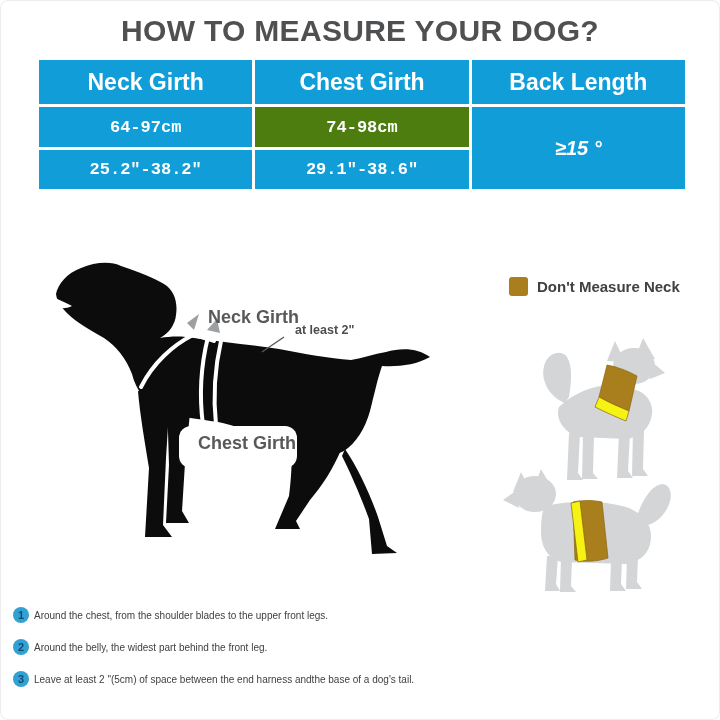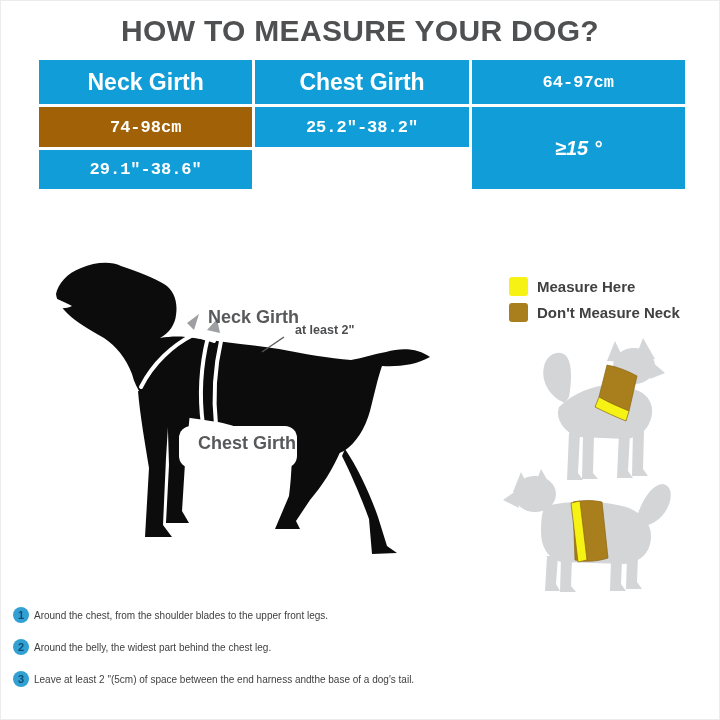--- a/index.html
+++ b/index.html
@@ -1,19 +1,19 @@
 <!DOCTYPE html>
 <html><head>
 <meta charset="utf-8">
 <style>
   html,body{margin:0;padding:0;background:#fff;}
   .canvas{
     position:relative;width:720px;height:720px;background:#ffffff;
     font-family:"Liberation Sans",sans-serif;overflow:hidden;
-    border:1px solid #ececec;border-radius:0;box-sizing:border-box;padding-left:20px;
+    border:1px solid #ececec;border-radius:8px;box-sizing:border-box;padding-left:20px;
   }
   .title{
     position:absolute;top:13px;left:0;width:100%;text-align:center;
     font-size:30px;font-weight:bold;color:#4f5052;letter-spacing:.3px;
   }
   
   .size-table{
     position:absolute;left:38px;top:59px;width:646px;
     display:grid;grid-template-columns:1fr 1fr 1fr;
     grid-template-rows:44px 40px 39px;gap:3px;
@@ -58,22 +58,23 @@
 </head>
 <body>
 
 <div class="canvas">
 
   <div class="title">HOW TO MEASURE YOUR DOG?</div>
 
   <div class="size-table">
     <div class="cell th" style="background-color: rgb(17, 157, 216);">Neck Girth</div>
     <div class="cell th" style="background-color: rgb(17, 157, 216);">Chest Girth</div>
+    <div class="cell th" style="background-color: rgb(17, 157, 216);">Back Length</div>
     <div class="cell val" style="background-color: rgb(17, 157, 216);">64-97cm</div>
-    <div class="cell val" style="background-color: #a16207;">74-98cm</div>
+    <div class="cell val" style="background-color: #4d7c0f;">74-98cm</div>
     <div class="cell back" style="background-color: rgb(17, 157, 216);">≥15 °</div>
     <div class="cell val" style="background-color: rgb(17, 157, 216);">25.2"-38.2"</div>
     <div class="cell val" style="background-color: rgb(17, 157, 216);">29.1"-38.6"</div>
   </div>
 
   <svg class="main-dog" viewBox="0 0 420 330">
     <path class="dog-fill" d="
       M 15 41
       C 17 31 26 20 40 15
       C 54 9 70 8 80 13
@@ -113,24 +114,20 @@
 
     <rect x="138" y="173" width="118" height="42" rx="12" fill="#ffffff"></rect>
   </svg>
 
   <div class="fig-label lbl-neck">Neck Girth</div>
   <div class="fig-label lbl-clearance">at least 2"</div>
   <div class="fig-label lbl-chest">Chest Girth</div>
 
   <div class="legend">
     <div class="legend-row">
-      <span class="swatch" style="background-color: rgb(246, 242, 19);"></span>
-      <span class="legend-label">Measure Here</span>
-    </div>
-    <div class="legend-row">
       <span class="swatch" style="background-color: rgb(169, 126, 28);"></span>
       <span class="legend-label">Don't Measure Neck</span>
     </div>
   </div>
 
   <svg class="dog-a" viewBox="0 0 180 150">
     <path class="gray-dog" d="M 34 70 C 18 64 8 46 14 30 C 18 20 30 16 36 24 C 42 33 40 52 38 64 Z"></path>
     <path class="gray-dog" d="M 38 100 L 49 100 L 47 140 L 52 147 L 36 147 Z"></path>
     <path class="gray-dog" d="M 52 102 L 63 102 L 62 140 L 67 146 L 51 146 Z"></path>
     <path class="gray-dog" d="M 88 100 L 99 100 L 97 138 L 102 145 L 86 145 Z"></path>
@@ -158,20 +155,20 @@
     <path class="band-edge" d="M 72 38 C 82 36 92 36 101 38 L 107 94 C 95 98 83 98 74 96 Z" style="fill: rgb(169, 126, 28);"></path>
     <path class="band-edge" d="M 70 39 L 79 37 L 86 96 L 77 98 Z" style="fill: rgb(246, 242, 19);"></path>
   </svg>
 
   <div class="instr instr-1">
     <span class="instr-num" style="background-color: rgb(51, 160, 212);">1</span>
     <span class="instr-text">Around the chest, from the shoulder blades to the upper front legs.</span>
   </div>
   <div class="instr instr-2">
     <span class="instr-num" style="background-color: rgb(51, 160, 212);">2</span>
-    <span class="instr-text">Around the belly, the widest part behind the chest leg.</span>
+    <span class="instr-text">Around the belly, the widest part behind the front leg.</span>
   </div>
   <div class="instr instr-3">
     <span class="instr-num" style="background-color: rgb(51, 160, 212);">3</span>
     <span class="instr-text">Leave at least 2 "(5cm) of space between the end harness andthe base of a dog's tail.</span>
   </div>
 
 </div>
 
 </body></html>

